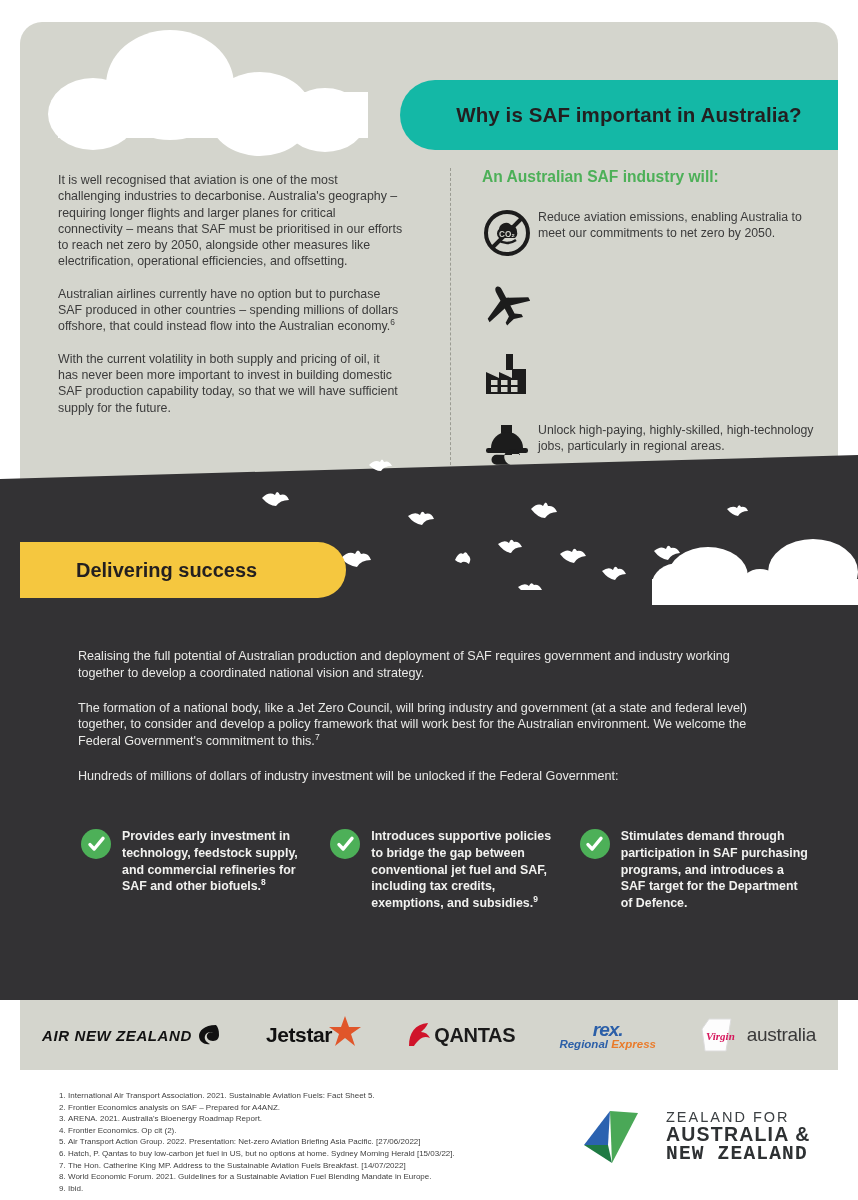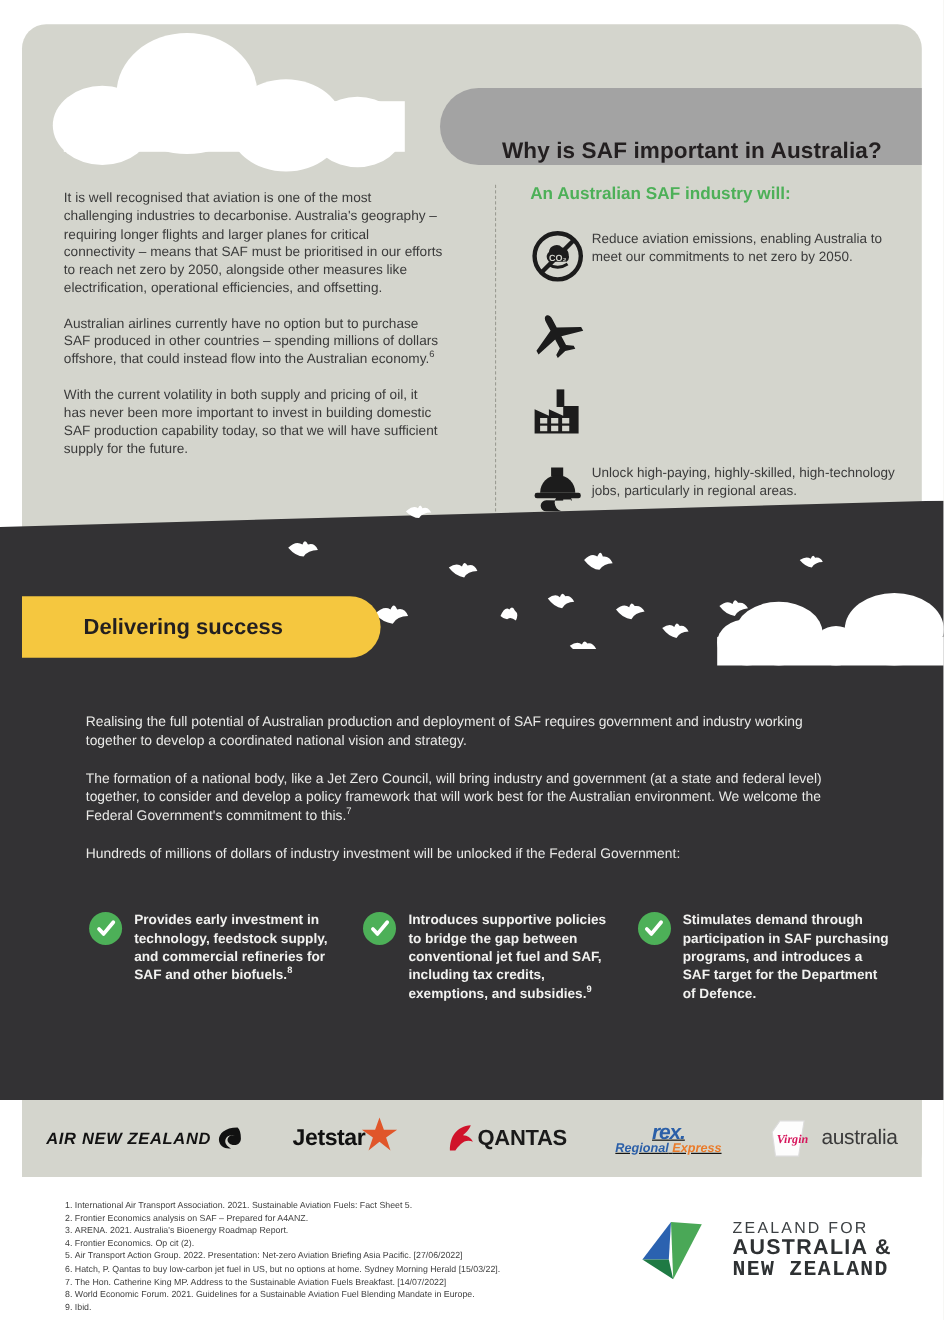--- a/index.html
+++ b/index.html
@@ -19,22 +19,22 @@
   }
 
   
   .cloud-top{position:absolute;left:28px;top:8px;width:330px;height:108px;}
   .cloud-top .b{position:absolute;background:#ffffff;border-radius:50%;}
   .cloud-top .base{position:absolute;background:#ffffff;left:10px;top:62px;width:310px;height:46px;}
 
   
   .header-pill{
     position:absolute;left:380px;top:58px;width:458px;height:70px;
-    background:#a3a3a3;border-radius:35px 0 0 35px;
-    display:flex;align-items:flex-end;justify-content:center;
+    background:#14b8a6;border-radius:35px 0 0 35px;
+    display:flex;align-items:center;justify-content:center;
   }
   .header-pill h1{
     margin:0;font-size:20.5px;font-weight:bold;color:#231f20;letter-spacing:0.1px;
   }
 
   
   .cols{position:absolute;left:38px;top:128px;width:760px;}
   .col-left{position:absolute;left:0;top:22px;width:345px;}
   .col-left p{
     margin:0 0 16px 0;font-size:12.4px;line-height:16.3px;color:#3b3b3b;
@@ -100,21 +100,21 @@
   .logo{display:flex;align-items:center;justify-content:center;height:46px;}
 
   
   .anz-txt{font-family:"Liberation Sans", sans-serif;font-style:italic;font-weight:bold;
     font-size:15px;letter-spacing:0.6px;color:#121212;}
   
   .js-txt{font-size:21px;font-weight:bold;color:#111;letter-spacing:-0.4px;}
   
   .qa-txt{font-size:20px;font-weight:bold;color:#1a1a1a;letter-spacing:-0.3px;}
   
-  .rex-wrap{display:flex;flex-direction:column;align-items:center;line-height:1;text-decoration:underline;}
+  .rex-wrap{display:flex;flex-direction:column;align-items:center;line-height:1;}
   .rex-top{font-size:19px;font-style:italic;font-weight:bold;color:#2b5fa8;letter-spacing:-1px;}
   .rex-bot{font-size:11.5px;font-style:italic;font-weight:bold;}
   .rex-reg{color:#2b5fa8;}
   .rex-exp{color:#ea7b2a;}
   
   .va-txt{font-size:19px;color:#3a3a3a;letter-spacing:-0.3px;}
   .va-virgin{font-family:"Liberation Serif", serif;font-style:italic;font-weight:bold;
      font-size:11px;color:#d6155b;}
 
   

